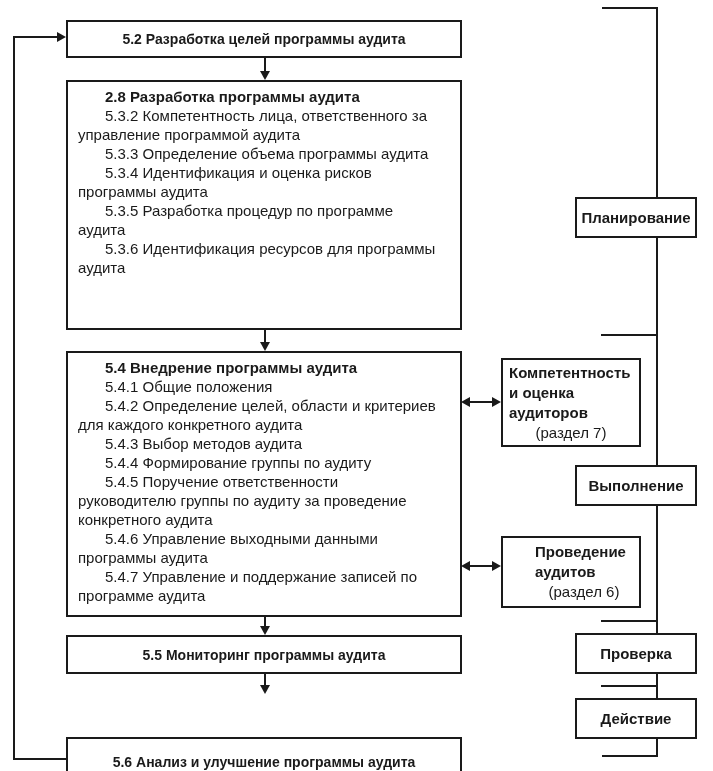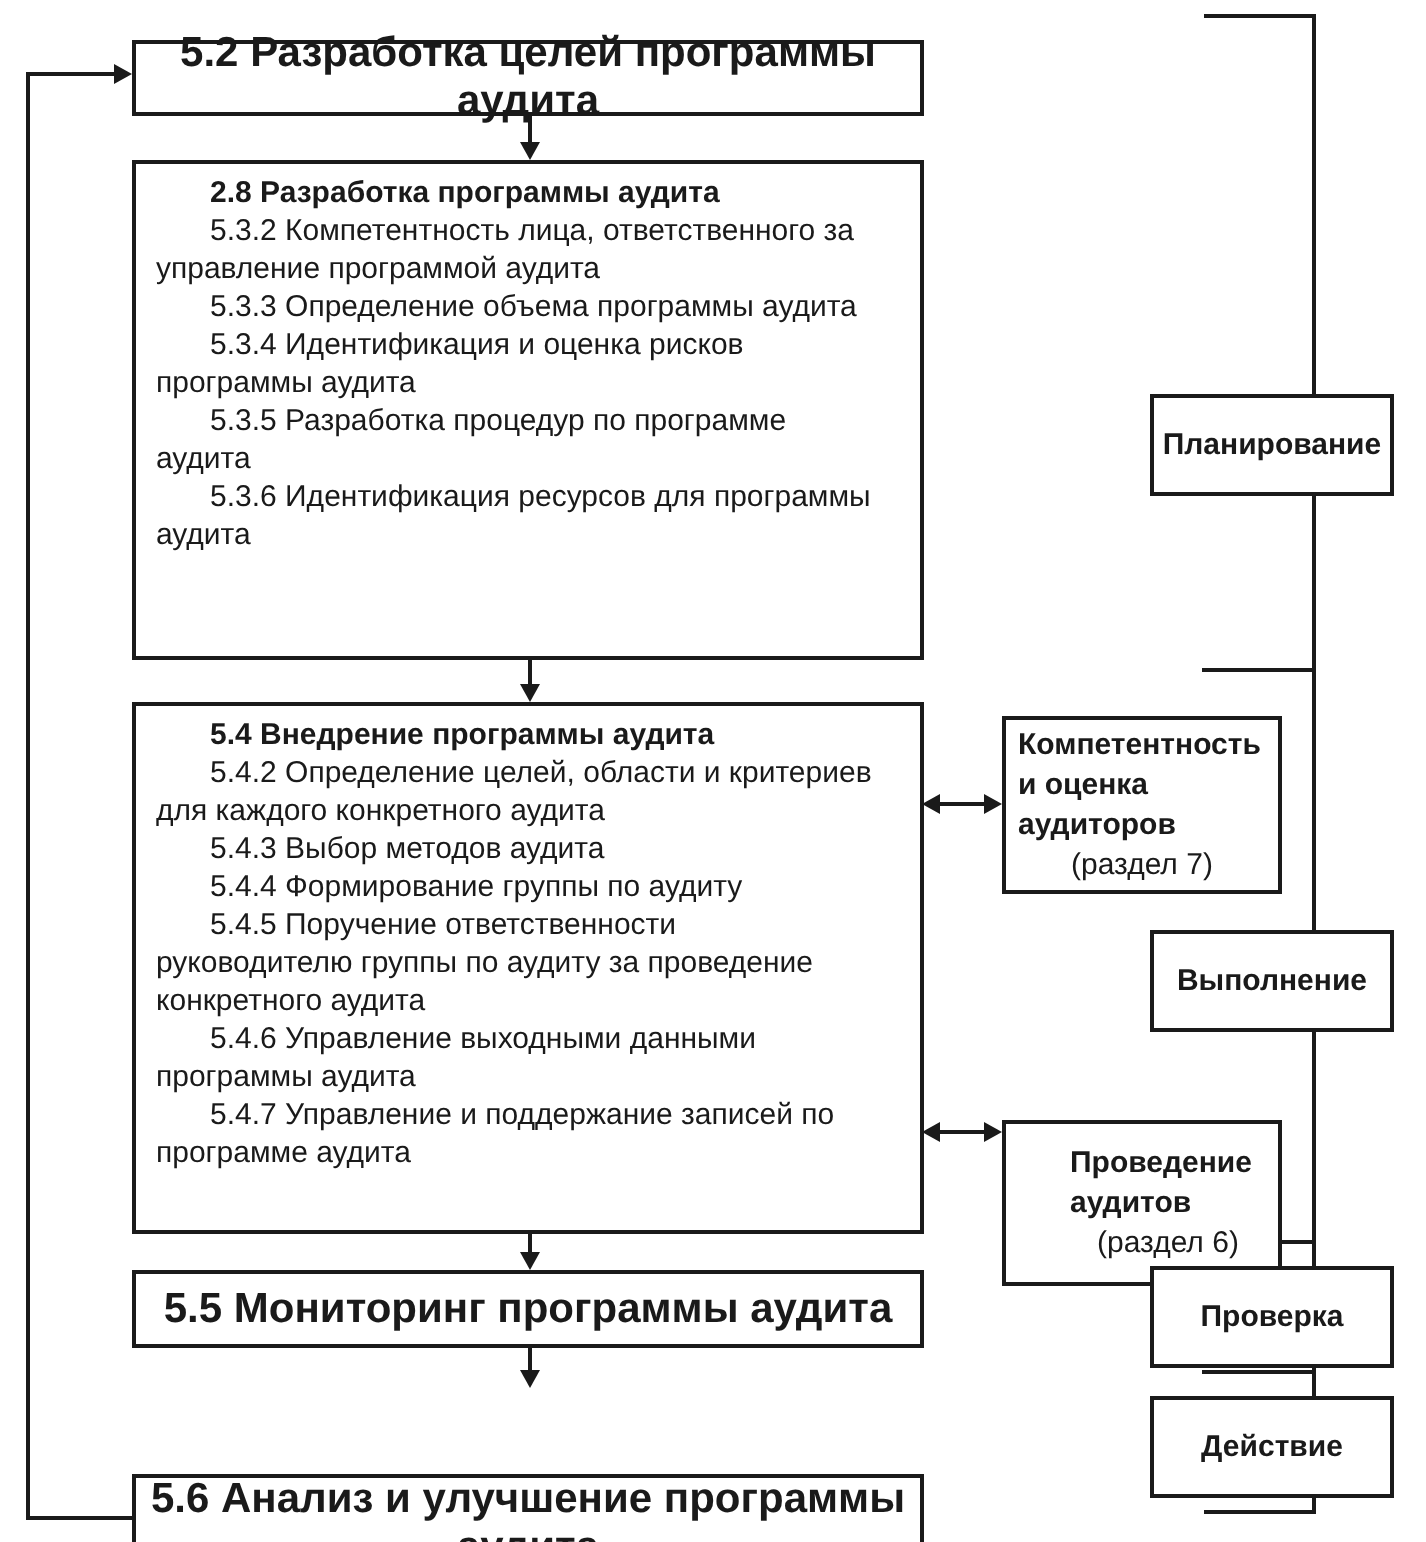--- a/index.html
+++ b/index.html
@@ -22,35 +22,35 @@
   
   .box {
     position: absolute;
     box-sizing: border-box;
     border: 2px solid #1a1a1a;
     background: #ffffff;
   }
   .main-box { left: 66px; width: 396px; }
   .center-box {
     display: flex; align-items: center; justify-content: center;
-    font-weight: bold; font-size: 21px; text-align: center;
+    font-weight: bold; font-size: 14px; text-align: center;
   }
   .list-box { font-size: 15px; line-height: 19px; padding: 5px 20px 4px 10px; }
   .list-box p { margin: 0; text-indent: 27px; }
   .list-box p.ttl { font-weight: bold; }
 
   .side-box {
     left: 501px; width: 140px;
     display: flex; flex-direction: column; align-items: center; justify-content: center;
     font-size: 15px; line-height: 20px; padding: 2px 6px;
   }
   .side-box .sb-title { font-weight: bold; }
 
   .pdca-box {
-    left: 575px; width: 122px; height: 51px;
+    left: 575px; width: 122px; height: 41px;
     display: flex; align-items: center; justify-content: center;
     font-weight: bold; font-size: 15px; text-align: center;
     z-index: 3;
   }
 
   
   #fb-v    { left: 13px;  top: 36px;  width: 2px;   height: 724px; }
   #fb-bot  { left: 13px;  top: 758px; width: 253px; height: 2px; }
   #fb-stub { left: 264px; top: 744px; width: 2px;   height: 15px; }
   #fb-top  { left: 15px;  top: 36px;  width: 43px;  height: 2px; }
@@ -84,21 +84,21 @@
 
   
   #b52 { top: 20px;  height: 38px; }
   #b53 { top: 80px;  height: 250px; }
   #b54 { top: 351px; height: 266px; }
   #b55 { top: 635px; height: 39px; }
   #b56 { top: 694px; height: 50px; margin-top: 43px; }
 
   
   #sb-comp { top: 358px; height: 89px; z-index: 2; }
-  #sb-cond { top: 560px; height: 83px; z-index: 2; padding-left: 32px; }
+  #sb-cond { top: 536px; height: 72px; z-index: 2; padding-left: 32px; }
 
   
   #pd-plan  { top: 197px; }
   #pd-do    { top: 465px; }
   #pd-check { top: 633px; }
   #pd-act   { top: 698px; }
 </style>
 </head>
 <body>
 
@@ -141,20 +141,21 @@
     <p class="ttl">2.8 Разработка программы аудита</p>
     <p>5.3.2 Компетентность лица, ответственного за управление программой аудита</p>
     <p>5.3.3 Определение объема программы аудита</p>
     <p>5.3.4 Идентификация и оценка рисков программы аудита</p>
     <p>5.3.5 Разработка процедур по программе аудита</p>
     <p>5.3.6 Идентификация ресурсов для программы аудита</p>
   </div>
 
   <div class="box main-box list-box" id="b54">
     <p class="ttl">5.4 Внедрение программы аудита</p>
+    <p>5.4.1 Общие положения</p>
     <p>5.4.2 Определение целей, области и критериев для каждого конкретного аудита</p>
     <p>5.4.3 Выбор методов аудита</p>
     <p>5.4.4 Формирование группы по аудиту</p>
     <p>5.4.5 Поручение ответственности руководителю группы по аудиту за проведение конкретного аудита</p>
     <p>5.4.6 Управление выходными данными программы аудита</p>
     <p>5.4.7 Управление и поддержание записей по программе аудита</p>
   </div>
 
   <div class="box main-box center-box" id="b55">
     <span>5.5 Мониторинг программы аудита</span>

